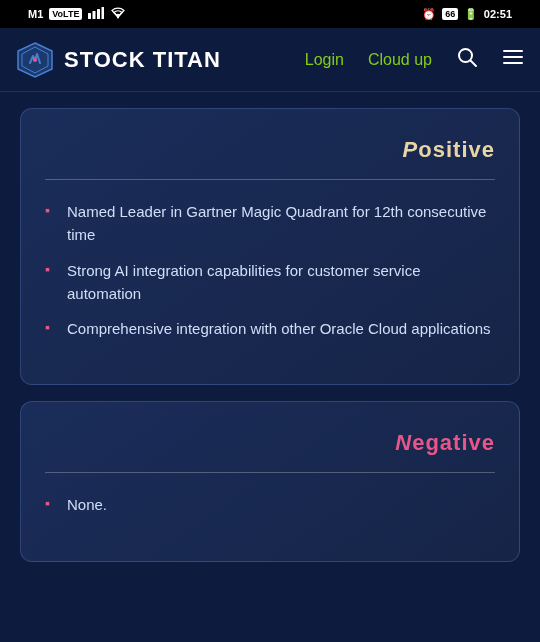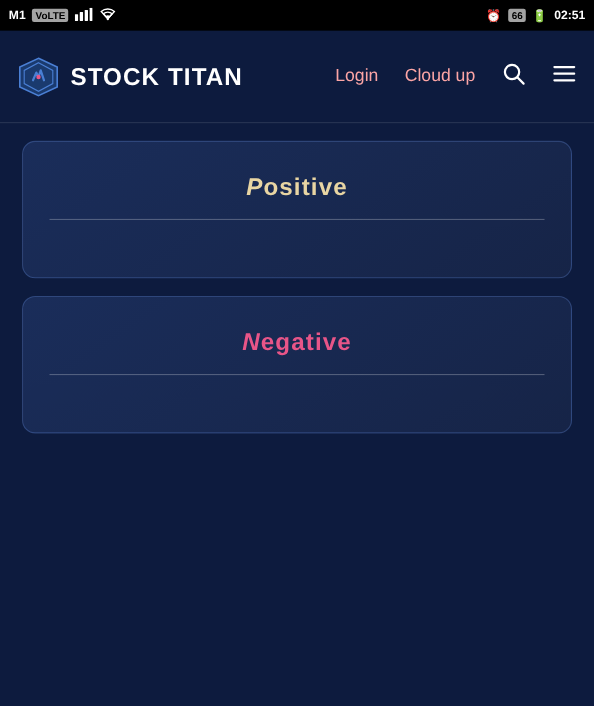--- a/index.html
+++ b/index.html
@@ -11,55 +11,55 @@
       overflow: hidden;
       position: relative;
     }
 
     
     .status-bar {
       background: #000;
       display: flex;
       align-items: center;
       justify-content: space-between;
-      padding: 4px 8px;
+      padding: 4px 28px;
       height: 28px;
     }
     .status-left {
       display: flex;
       align-items: center;
       gap: 6px;
       color: #fff;
       font-size: 11px;
       font-weight: 600;
     }
     .status-right {
       display: flex;
       align-items: center;
       gap: 6px;
       color: #fff;
       font-size: 11px;
       font-weight: 600;
     }
     .status-badge {
-      background: #a3a3a3;
+      background: #ffffff;
       color: #000;
       border-radius: 2px;
       padding: 1px 3px;
       font-size: 9px;
       font-weight: 700;
     }
 
     
     .navbar {
       background: #0d1b3e;
       display: flex;
       align-items: center;
       padding: 0 16px;
-      height: 84px;
+      height: 64px;
       border-bottom: 1px solid rgba(255,255,255,0.1);
     }
     .logo-container {
       display: flex;
       align-items: center;
       gap: 10px;
       flex: 1;
     }
     .logo-icon {
       width: 38px;
@@ -71,21 +71,21 @@
       font-weight: 700;
       letter-spacing: 1px;
       text-transform: uppercase;
     }
     .nav-links {
       display: flex;
       align-items: center;
       gap: 24px;
     }
     .nav-link {
-      color: #fca5a5;
+      color: #84cc16;
       font-size: 16px;
       font-weight: 400;
       text-decoration: none;
     }
     .nav-icon {
       color: #fff;
       font-size: 20px;
       cursor: pointer;
     }
 
@@ -105,21 +105,21 @@
     .card-positive {
       background: linear-gradient(145deg, #1a2d5a, #162447);
       border: 1px solid rgba(100, 140, 220, 0.3);
     }
     .card-negative {
       background: linear-gradient(145deg, #1a2d5a, #162447);
       border: 1px solid rgba(100, 140, 220, 0.3);
     }
 
     .card-title {
-      text-align: center;
+      text-align: right;
       font-size: 22px;
       font-weight: 700;
       margin-bottom: 16px;
       letter-spacing: 1px;
     }
     .card-title.positive-title {
       color: #e8d5a3;
     }
     .card-title.negative-title {
       color: #e85588;
@@ -216,22 +216,30 @@
   </div>
 </nav>
 
 <div class="main-content">
 
   <div class="card card-positive">
     <div class="card-title positive-title">
       <span class="first-letter">P</span><span>ositive</span>
     </div>
     <div class="divider"></div>
+    <ul class="bullet-list">
+      <li>Named Leader in Gartner Magic Quadrant for 12th consecutive time</li>
+      <li>Strong AI integration capabilities for customer service automation</li>
+      <li>Comprehensive integration with other Oracle Cloud applications</li>
+    </ul>
   </div>
 
   <div class="card card-negative">
     <div class="card-title negative-title">
       <span class="first-letter">N</span><span>egative</span>
     </div>
     <div class="divider"></div>
+    <ul class="bullet-list">
+      <li>None.</li>
+    </ul>
   </div>
 
 </div>
 
 </body></html>

